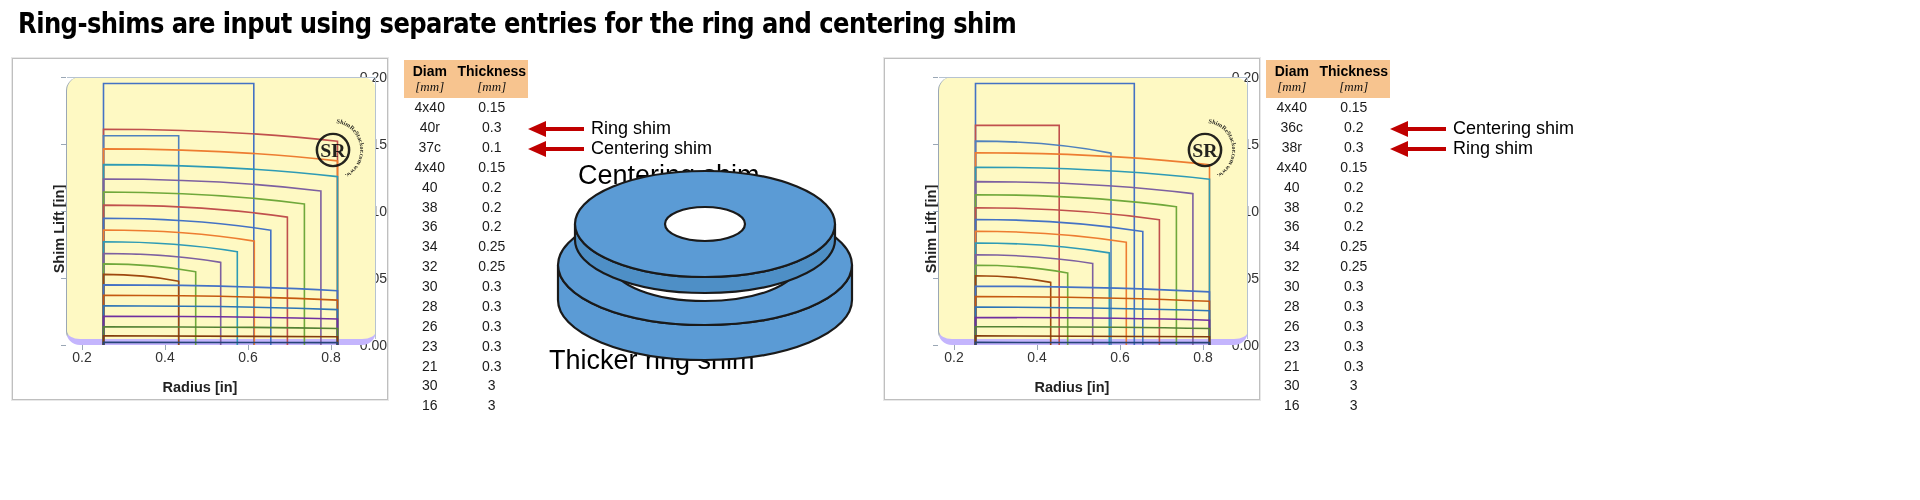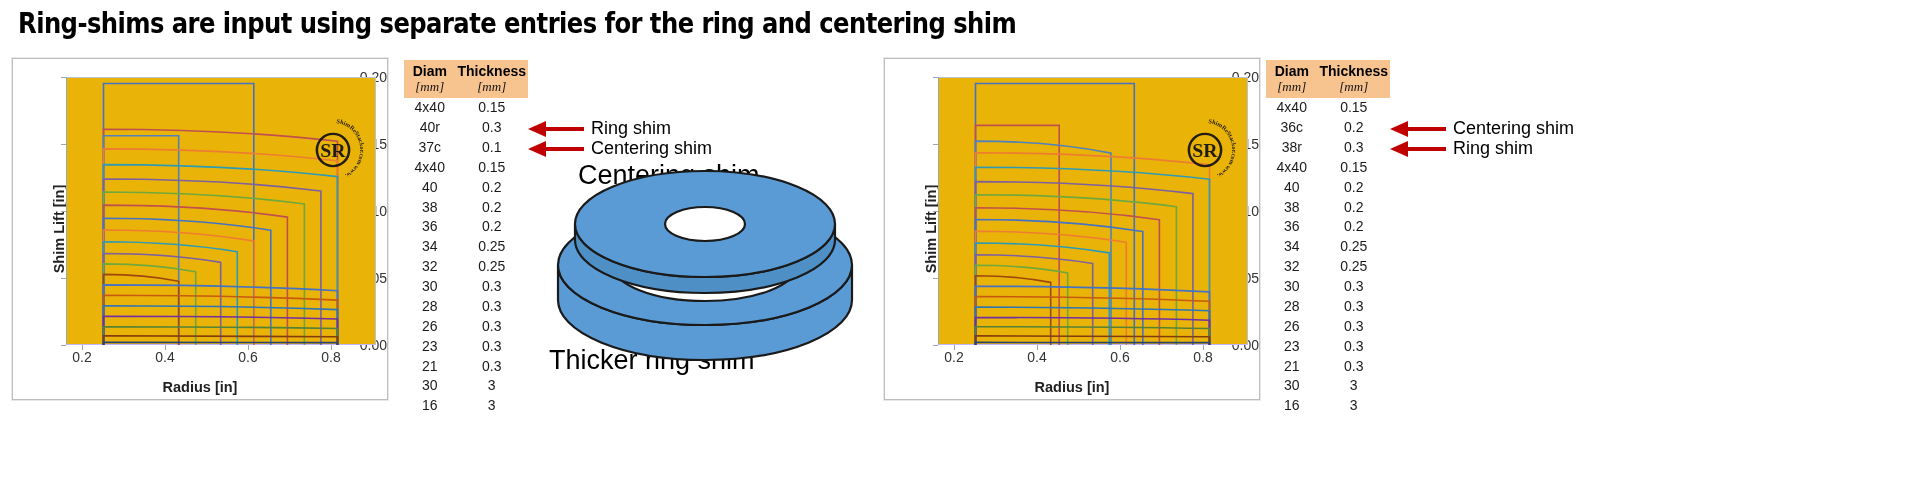--- a/index.html
+++ b/index.html
@@ -61,23 +61,24 @@
   .xtick {
     position:absolute; top:0; width:44px; margin-left:-22px;
     text-align:center;
     font-size:14px; color:#333;
   }
   .xtick-mark { position:absolute; width:1px; height:5px; background:#9aa7b5; }
 
   .plot-area {
     position:absolute;
     border-left:1px solid #9aa7b5;
-    border-bottom:1px solid #c4b5fd;
-    background:#eab308;
+    border-bottom:6px solid #c4b5fd;
+    background:#fef9c3;
     overflow:visible;
+    border-radius:14px;
   }
   .plot-border-top { position:absolute; left:0; right:0; top:0; height:1px; background:#b6c3d1; }
   .plot-border-right { position:absolute; top:0; bottom:0; right:0; width:1px; background:#b6c3d1; }
 
   
   .logo {
     position:absolute;
     width:62px; height:62px;
     opacity:0.92;
   }

